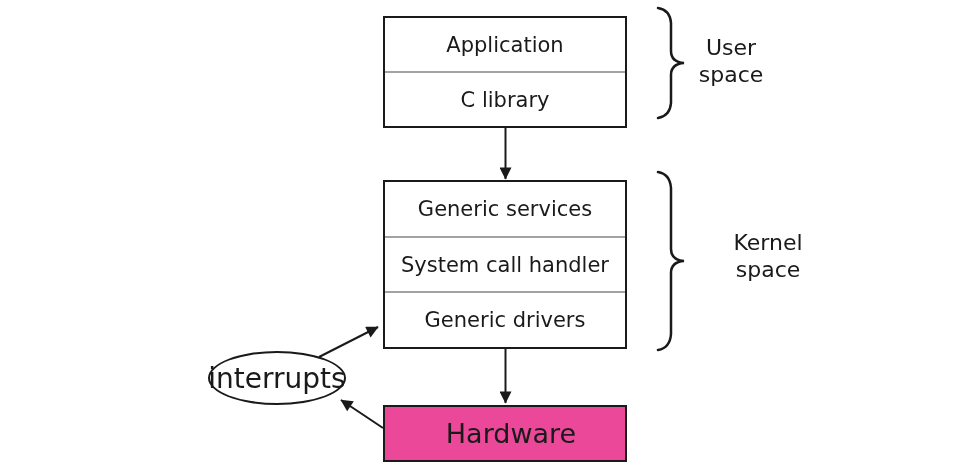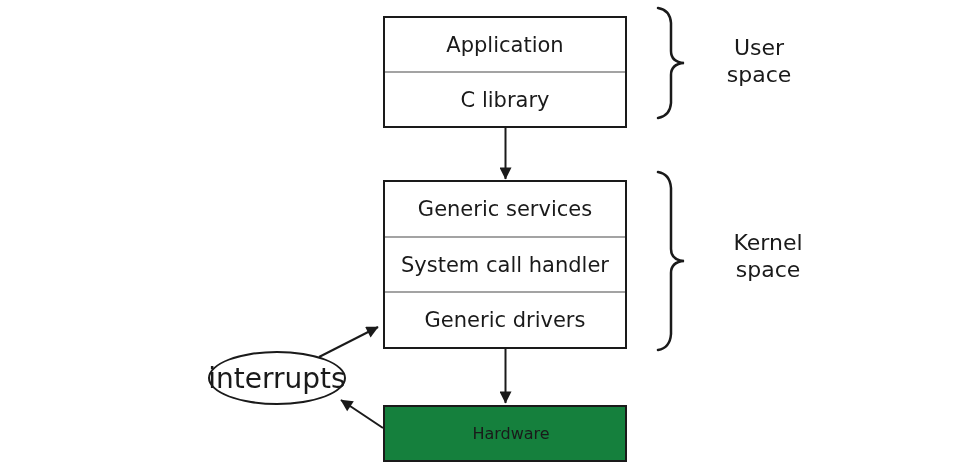--- a/index.html
+++ b/index.html
@@ -38,25 +38,25 @@
     justify-content: center;
     font-size: 21px;
   }
   .stack .row + .row {
     border-top: 2px solid #a3a3a3;
     text-align: center;
   }
   .box {
     position: absolute;
     border: 2px solid #1a1a1a;
-    background: #15803d;
+    background: #ec4899;
     display: flex;
     align-items: center;
     justify-content: center;
-    font-size: 16px;
+    font-size: 27px;
     box-sizing: border-box;
     padding-left: 12px;
   }
   .ellipse {
     position: absolute;
     border: 2px solid #1a1a1a;
     border-radius: 50%;
     background: #ffffff;
     display: flex;
     align-items: center;
@@ -121,21 +121,21 @@
   </div>
 
   <div class="box" style="left:383px; top:405px; width:244px; height:57px;">
     <span>Hardware</span>
   </div>
 
   <div class="ellipse" style="left:208px; top:351px; width:138px; height:54px;">
     <span>interrupts</span>
   </div>
 
-  <div class="brace-label" style="left:691px; top:34px; width:80px;margin-left:28px;">
+  <div class="brace-label" style="left:691px; top:34px; width:80px;">
     <span>User</span>
     <span>space</span>
   </div>
 
   <div class="brace-label" style="left:728px; top:229px; width:80px;">
     <span>Kernel</span>
     <span>space</span>
   </div>
 
 </div>

